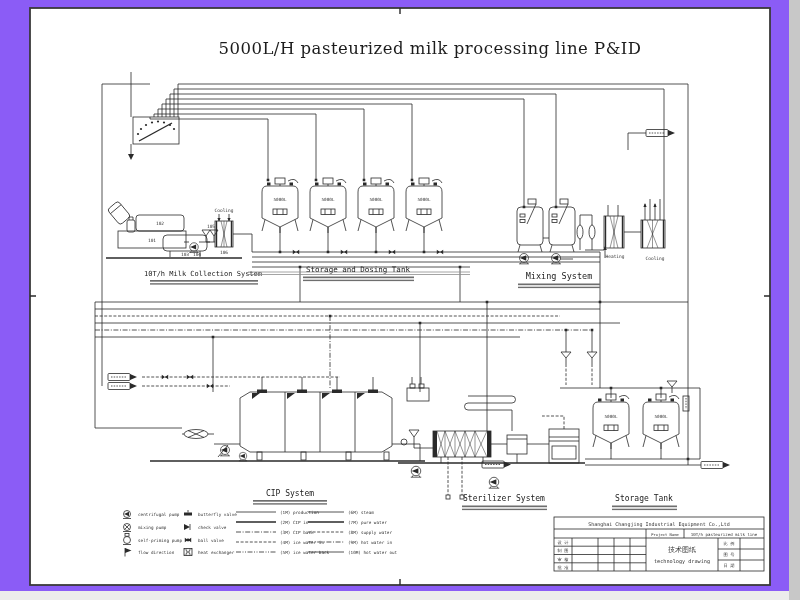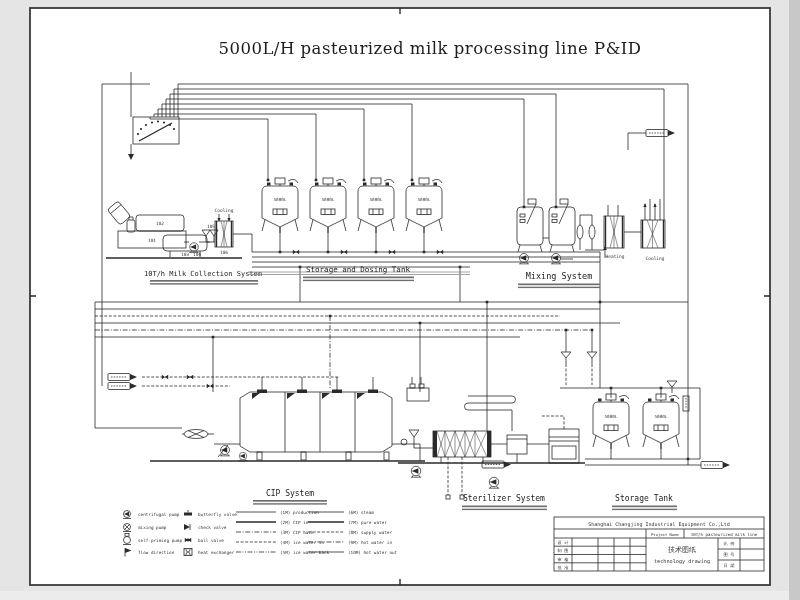--- a/index.html
+++ b/index.html
@@ -1,16 +1,16 @@
 <!DOCTYPE html>
 <html><head>
 <meta charset="utf-8">
 <style>
   html,body{margin:0;padding:0;background:#ffffff;}
-  .stage{position:relative;width:800px;height:600px;background:#e5e5e5;overflow:hidden;}
+  .stage{position:relative;width:800px;height:600px;background:#8b5cf6;overflow:hidden;}
   svg{position:absolute;left:0;top:0;}
   .s{stroke:#2a2a2a;fill:none;stroke-width:.8;}
   .s05{stroke:#2a2a2a;fill:none;stroke-width:.5;}
   .s2{stroke:#2a2a2a;fill:none;stroke-width:1.4;}
   .sg{stroke:#8d8d8d;fill:none;stroke-width:.8;}
   .f{fill:#2a2a2a;stroke:none;}
   .bar{fill:#6e6e6e;}
   .t-cad{font-family:"DejaVu Sans Mono",monospace;fill:#222;}
   .t-serif{font-family:"DejaVu Serif",serif;fill:#1c1c1c;}
   .tiny{font-family:"DejaVu Sans Mono",monospace;fill:#333;}

